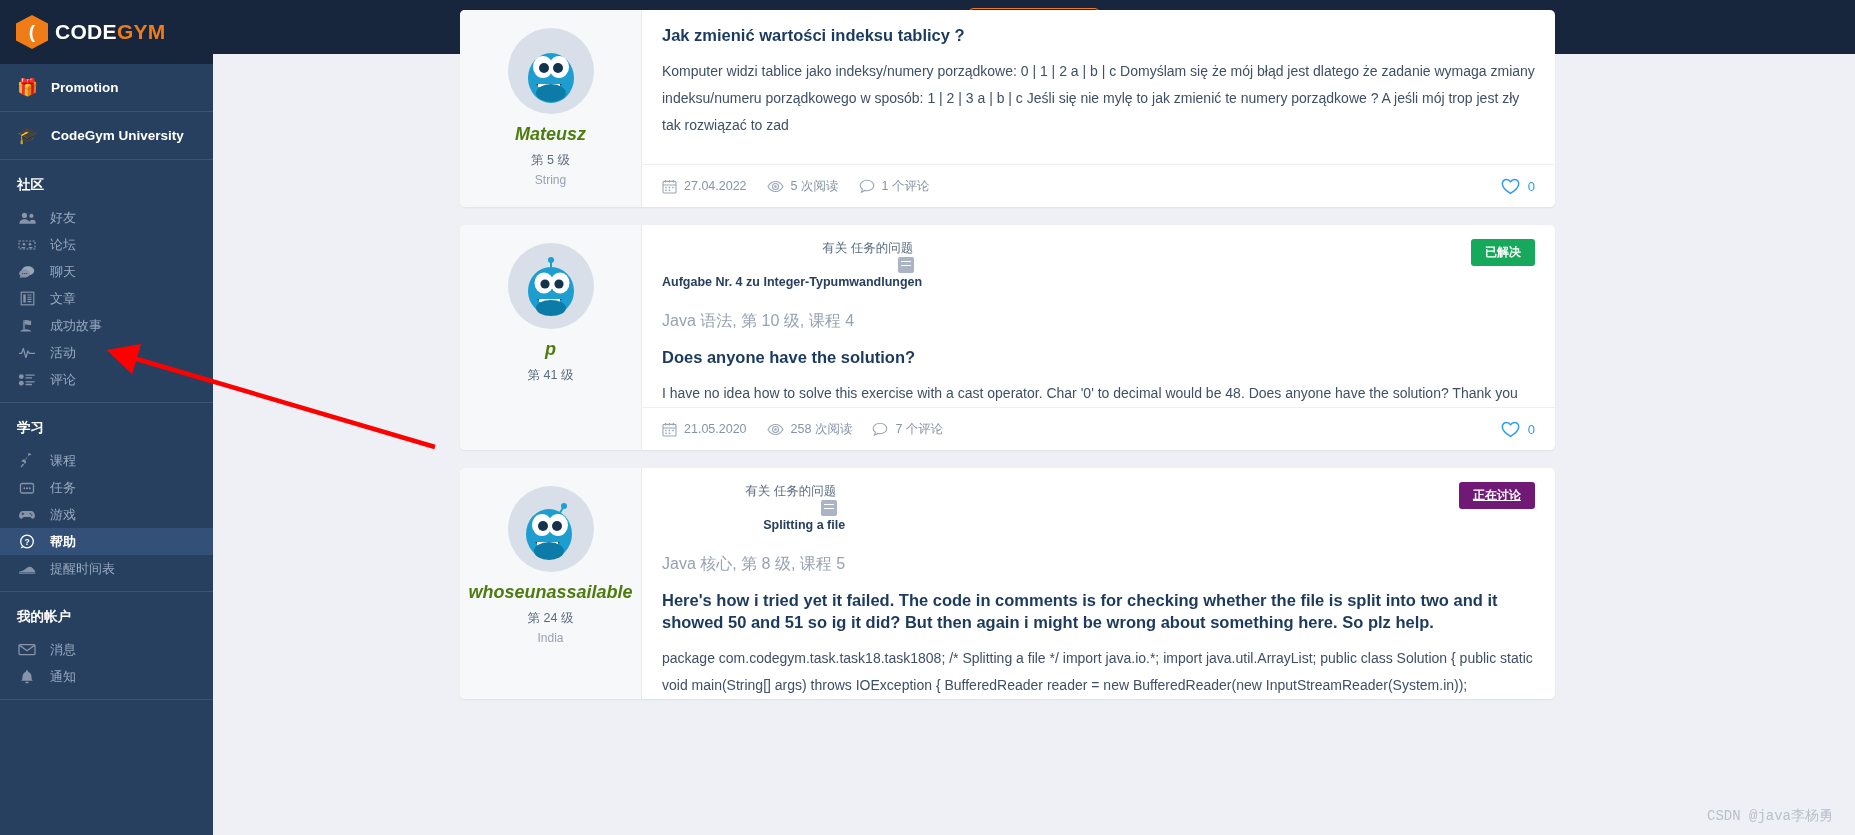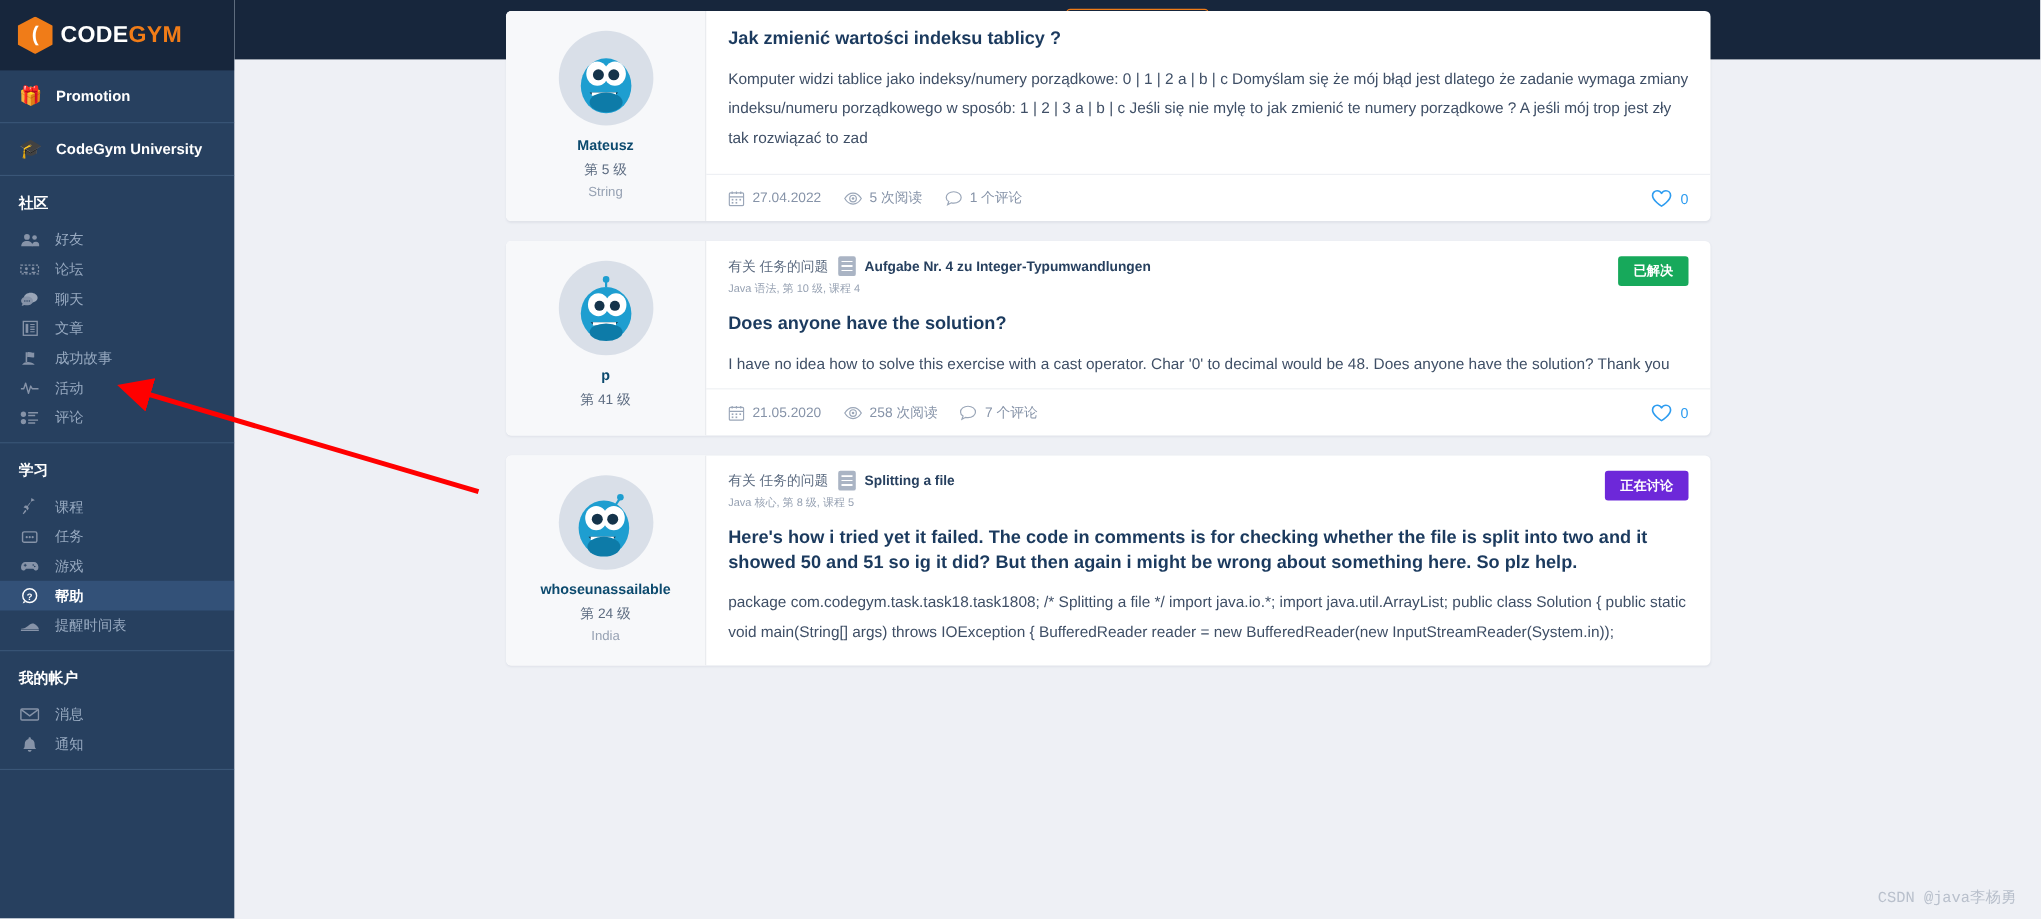--- a/index.html
+++ b/index.html
@@ -124,52 +124,53 @@
   }
   .avatar {
     width: 86px; height: 86px;
     border-radius: 50%;
     background: #d9dfe8;
     margin: 0 auto 10px auto;
     display: flex; align-items: center; justify-content: center;
     overflow: hidden;
   }
   .avatar svg { display: block; }
-  .uname { color: #0c4a6e; font-size: 13px; font-weight: bold; margin-bottom: 7px; word-break: break-all; }
+  .uname { color: #4d7c0f; font-size: 18px; font-weight: bold; margin-bottom: 7px; word-break: break-all; font-style: italic; }
   .ulevel { color: #5c6b80; font-size: 12.5px; margin-bottom: 4px; }
   .ucountry { color: #97a2b3; font-size: 12px; }
 
   .card-main { flex: 1; padding: 14px 20px 0 20px; display: flex; flex-direction: column; min-width: 0; }
   .card-head { display: flex; align-items: flex-start; justify-content: space-between; }
   .head-left { min-width: 0; }
   .kicker {
     font-size: 12.5px; color: #5c6b80;
     display: flex; align-items: flex-end; flex-wrap: wrap;
     line-height: 18px;
+    flex-direction: column;
   }
   .kicker .k-label { color: #5c6b80; margin-right: 9px; }
   .doc-ic {
     width: 16px; height: 18px; background: #aab4c4; border-radius: 2px;
     margin-right: 8px; flex: 0 0 16px; position: relative;
   }
   .doc-ic::after {
     content: ""; position: absolute; left: 3px; top: 4px; right: 3px; bottom: 4px;
     background: repeating-linear-gradient(#fff 0 1.5px, transparent 1.5px 4px);
   }
   .task-link { color: #27405f; font-size: 12.5px; font-weight: bold; text-decoration: none; cursor: pointer; }
-  .sub { font-size: 10px; color: #97a2b3; margin-top: 4px; }
+  .sub { font-size: 16px; color: #97a2b3; margin-top: 20px; }
 
   .badge {
     font-size: 12px; color: #fff; font-weight: bold;
     border-radius: 3px; padding: 5px 14px;
     white-space: nowrap; flex: 0 0 auto; margin-left: 14px;
     cursor: pointer;
   }
   .badge.solved { background: #17a95b; }
-  .badge.discussing { background: #6d28d9; }
+  .badge.discussing { background: #701a75; text-decoration: underline; }
 
   .post-title {
     color: #1b3a5e; font-size: 16.5px; font-weight: bold;
     margin: 14px 0 12px 0; line-height: 22px;
   }
   .post-title.top { margin-top: 0; }
   .post-body { color: #3f4f66; font-size: 14px; line-height: 27px; }
 
   .card-footer {
     margin-top: auto;

